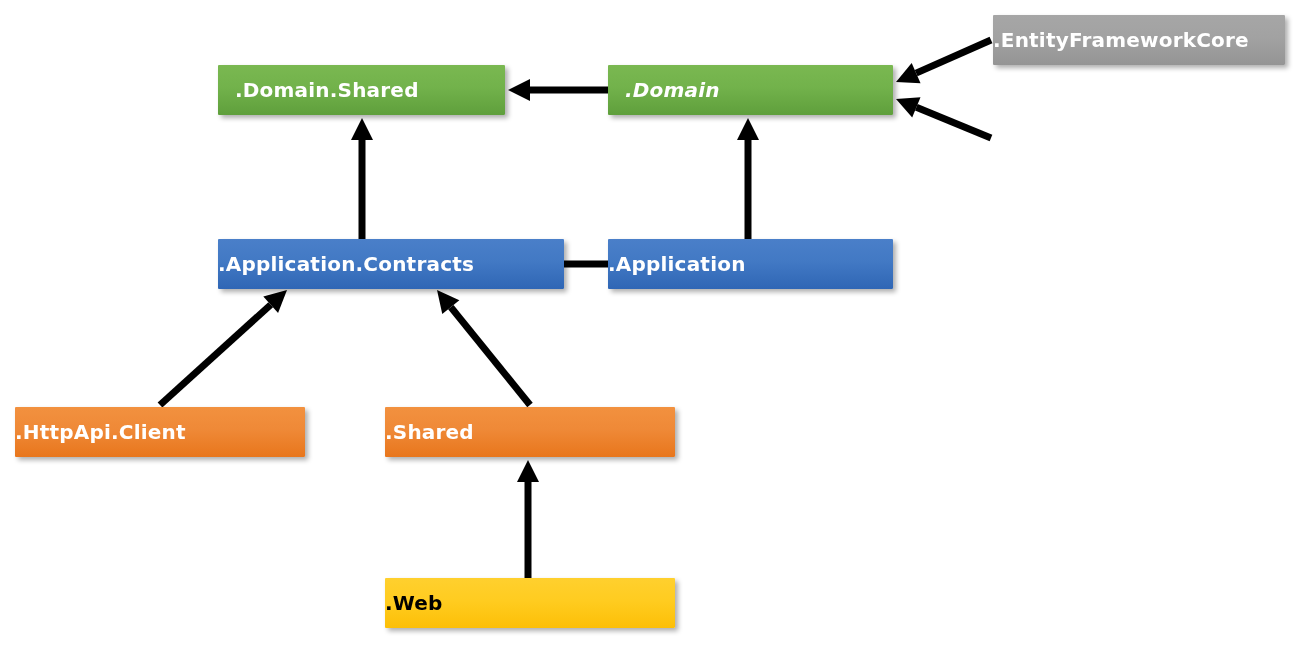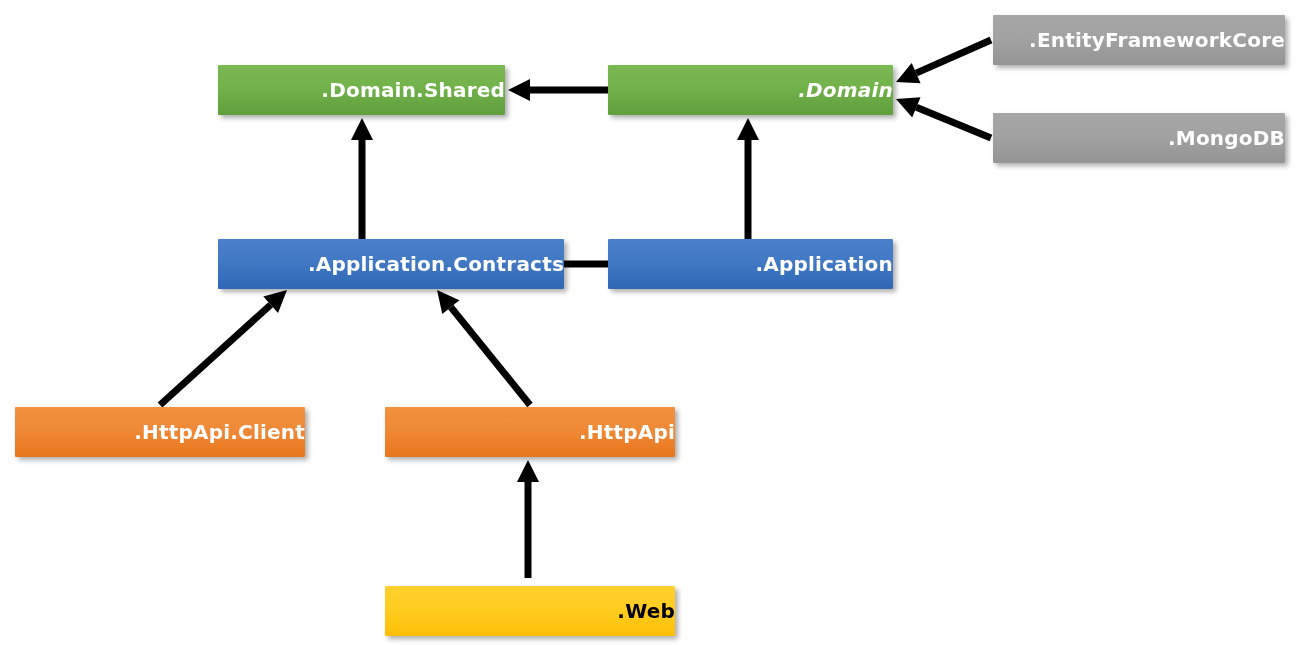--- a/index.html
+++ b/index.html
@@ -23,37 +23,38 @@
     left: 0;
     top: 0;
     width: 1300px;
     height: 645px;
     pointer-events: none;
   }
   .node {
     position: absolute;
     display: flex;
     align-items: center;
-    justify-content: flex-end;
+    justify-content: flex-start;
     box-sizing: border-box;
     color: #ffffff;
     font-weight: bold;
     font-size: 20px;
     letter-spacing: 0.2px;
     text-align: center;
     box-shadow: 3px 3px 5px rgba(0,0,0,0.32);
     border-radius: 1px;
     white-space: nowrap;
     z-index: 3;
   }
   .node .label {
     pointer-events: none;
   }
   .node.green {
     background: linear-gradient(to bottom, #7ab851 0%, #72b24b 45%, #5f9f3c 100%);
+    padding-left: 17px;
   }
   .node.blue {
     background: linear-gradient(to bottom, #4a7fc9 0%, #4279c4 45%, #2f66b5 100%);
   }
   .node.orange {
     background: linear-gradient(to bottom, #f2913f 0%, #ef8937 45%, #e8761c 100%);
   }
   .node.gray {
     background: linear-gradient(to bottom, #a6a6a6 0%, #a2a2a2 45%, #949494 100%);
   }
@@ -106,31 +107,28 @@
     </svg>
 <div class="node green" style="left: 218px; top: 65px; width: 287px; height: 50px;">
       <span class="label">.Domain.Shared</span>
     </div>
     <div class="node green" style="left: 608px; top: 65px; width: 285px; height: 50px; font-style: italic;">
       <span class="label">.Domain</span>
     </div>
     <div class="node gray" style="left: 993px; top: 15px; width: 292px; height: 50px;">
       <span class="label">.EntityFrameworkCore</span>
     </div>
-    <div class="node gray" style="left: 993px; top: 113px; width: 292px; height: 50px;">
-      <span class="label">.MongoDB</span>
-    </div>
     <div class="node blue" style="left: 218px; top: 239px; width: 346px; height: 50px;">
       <span class="label">.Application.Contracts</span>
     </div>
     <div class="node orange" style="left: 15px; top: 407px; width: 290px; height: 50px;">
       <span class="label">.HttpApi.Client</span>
     </div>
     <div class="node blue" style="left: 608px; top: 239px; width: 285px; height: 50px;">
       <span class="label">.Application</span>
     </div>
     <div class="node orange" style="left: 385px; top: 407px; width: 290px; height: 50px;">
-      <span class="label">.HttpApi</span>
+      <span class="label">.Shared</span>
     </div>
-    <div class="node yellow" style="left: 385px; top: 578px; width: 290px; height: 50px; margin-top: 8px;">
+    <div class="node yellow" style="left: 385px; top: 578px; width: 290px; height: 50px;">
       <span class="label">.Web</span>
     </div>
   </div>
 
 </body></html>

